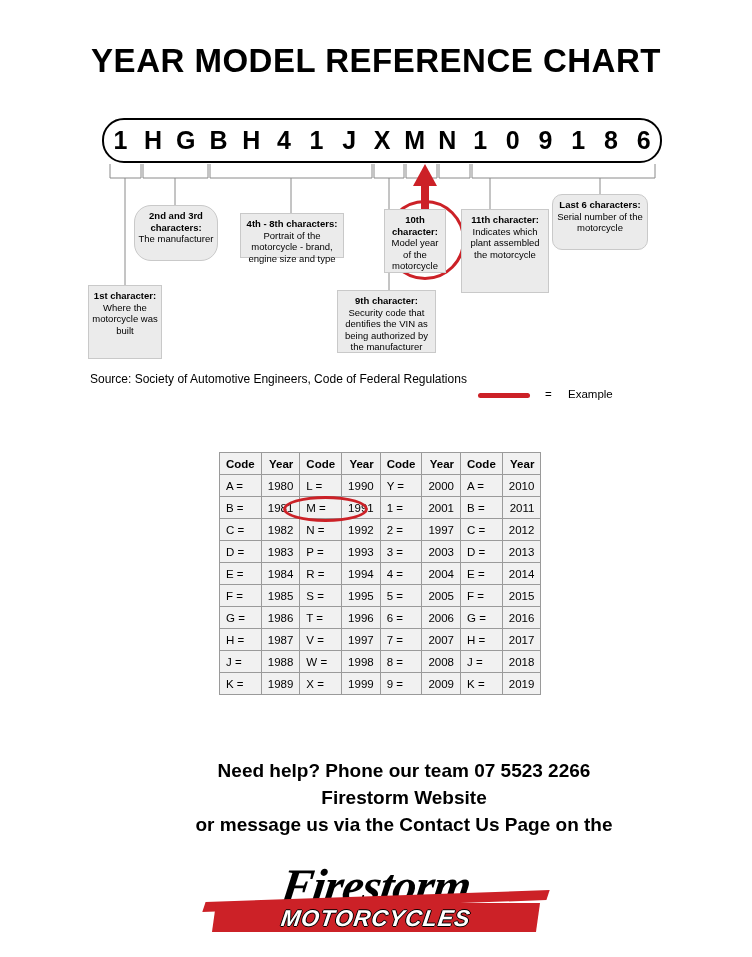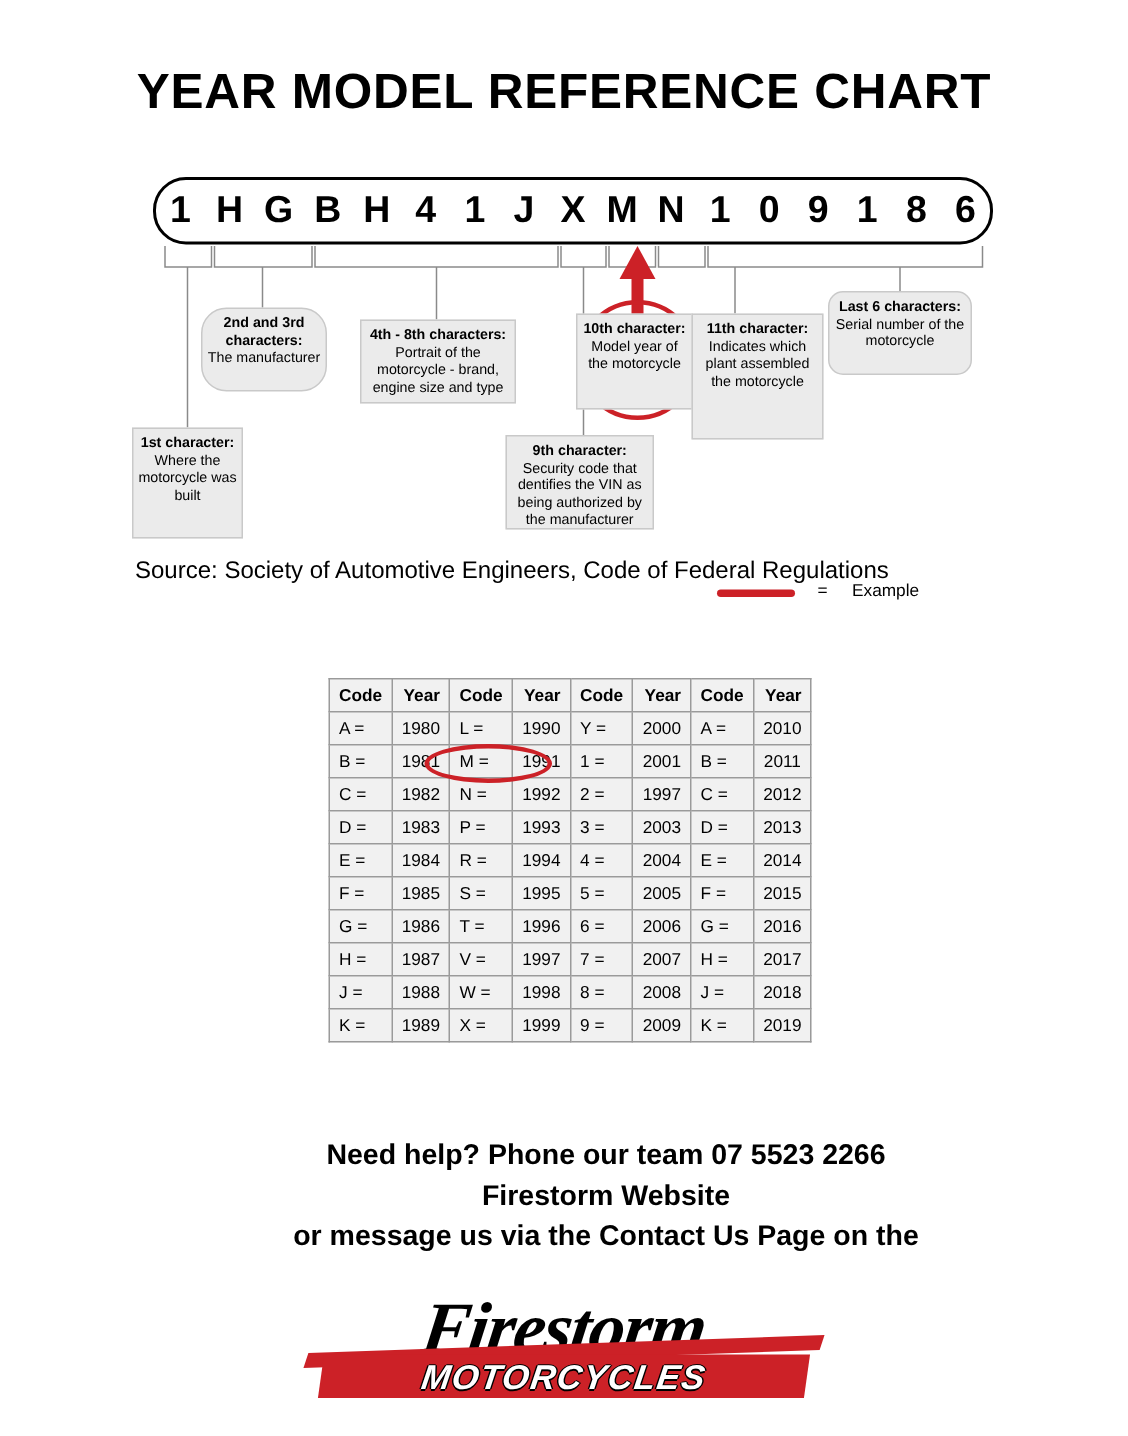--- a/index.html
+++ b/index.html
@@ -70,21 +70,21 @@
     padding: 4px 3px;
     color: #000;
   }
   .callout b { font-weight: bold; }
 
   
   .source {
     position: absolute;
     top: 372px;
     left: 90px;
-    font-size: 16px;
+    font-size: 12px;
   }
   .example-dash {
     position: absolute;
     top: 393px;
     left: 478px;
     width: 52px;
     height: 5px;
     background: #cc2127;
     border-radius: 3px;
   }
@@ -116,21 +116,21 @@
     background: #f1f1f1;
     font-weight: normal;
     text-align: left;
     white-space: nowrap;
   }
   .code-table th {
     font-weight: bold;
     font-size: 11.5px;
     text-align: right;
   }
-  .code-table td.year { text-align: center; }
+  .code-table td.year { text-align: right; }
 
   
   .ellipse-table {
     position: absolute;
     top: 496px;
     left: 283px;
     width: 85px;
     height: 26px;
     border: 3px solid #cc2127;
     border-radius: 50%;
@@ -272,31 +272,31 @@
 <div class="callout" style="top:285px; left:88px; width:74px; height:74px;">
   <b>1st character:</b><br>
   <span>Where the motorcycle was built</span>
 </div>
 
 <div class="callout" style="top:205px; left:134px; width:84px; height:56px;border-radius:17px;">
   <b>2nd and 3rd characters:</b><br>
   <span>The manufacturer</span>
 </div>
 
-<div class="callout" style="top:213px; left:240px; width:104px; height:56px;">
+<div class="callout" style="top:213px; left:240px; width:104px; height:45px;">
   <b>4th - 8th characters:</b><br>
   <span>Portrait of the motorcycle - brand, engine size and type</span>
 </div>
 
 <div class="callout" style="top:290px; left:337px; width:99px; height:63px;">
   <b>9th character:</b><br>
   <span>Security code that dentifies the VIN as being authorized by the manufacturer</span>
 </div>
 
-<div class="callout" style="top:209px; left:384px; width:78px; height:64px;">
+<div class="callout" style="top:209px; left:384px; width:62px; height:64px;">
   <b>10th character:</b><br>
   <span>Model year of the motorcycle</span>
 </div>
 
 <div class="callout" style="top:209px; left:461px; width:88px; height:84px;">
   <b>11th character:</b><br>
   <span>Indicates which plant assembled the motorcycle</span>
 </div>
 
 <div class="callout" style="top:194px; left:552px; width:96px; height:56px;border-radius:10px;">

